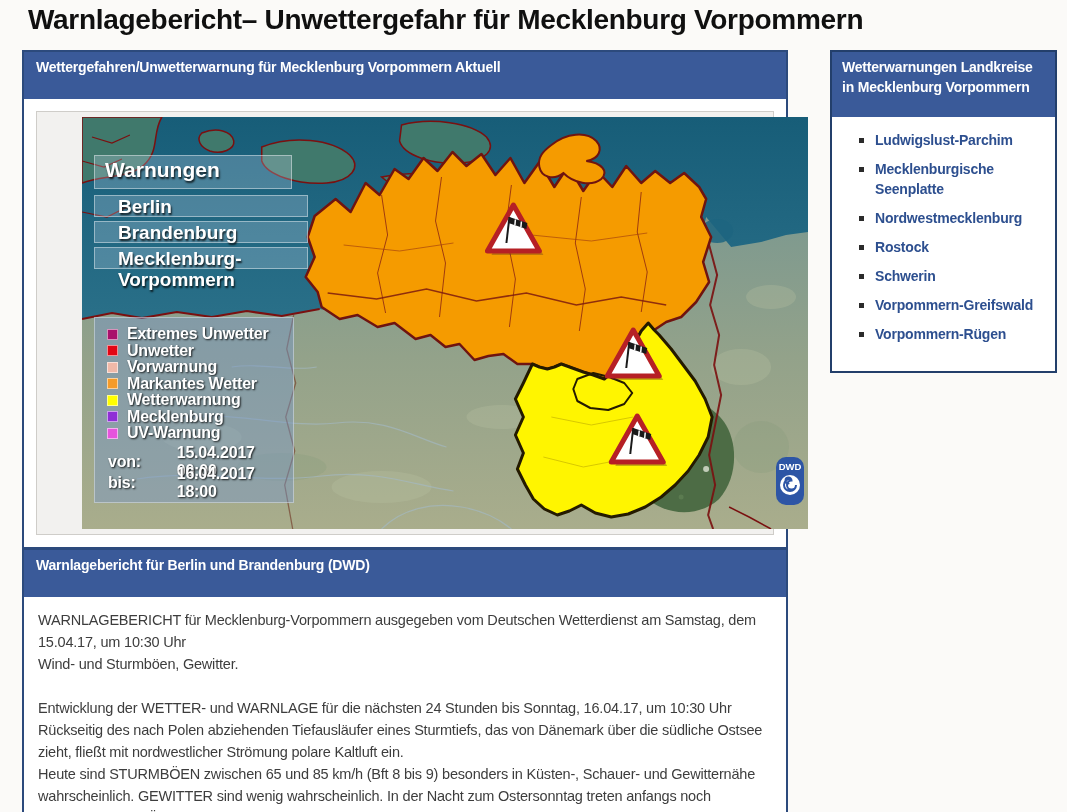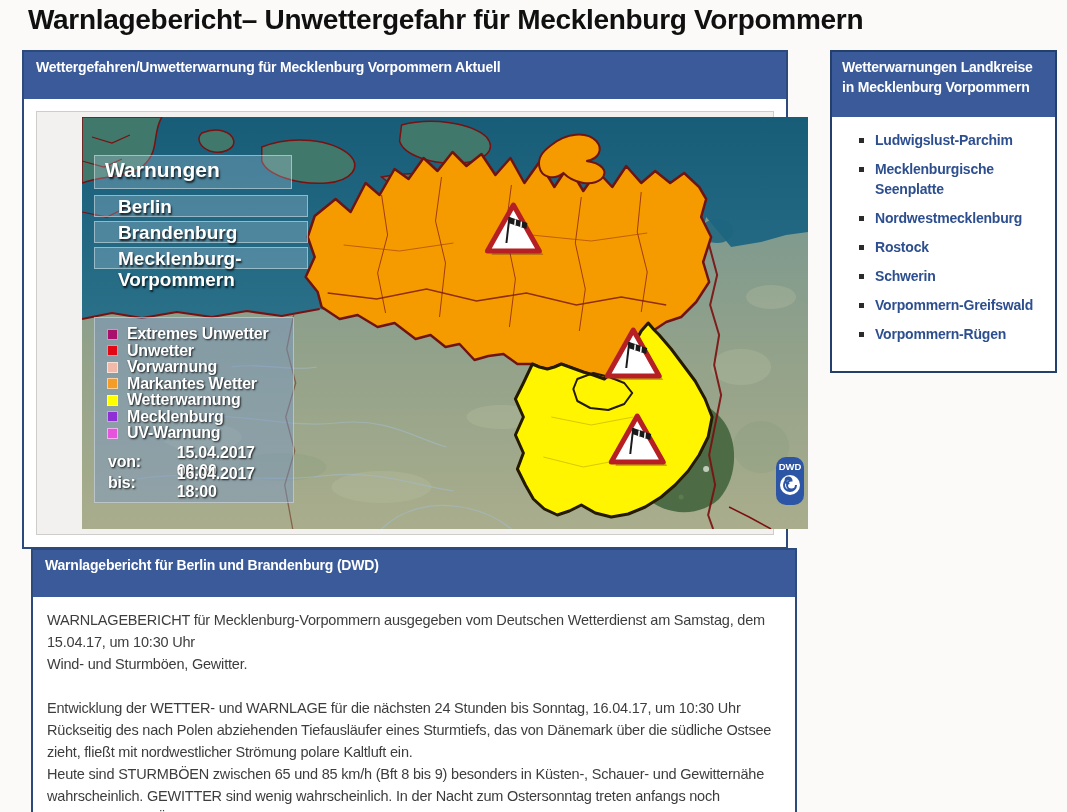--- a/index.html
+++ b/index.html
@@ -39,21 +39,21 @@
 
   
   #sidebar { left:830px; top:50px; width:227px; border-color:#233f6b; }
   #sidebar .panel-header { padding:6px 10px 20px 10px; line-height:1.4; }
   .sidebar-body { padding:13px 8px 18px 17px;border-radius:13px; }
   .sidebar-body ul { list-style:square; padding-left:26px; }
   .sidebar-body li { margin-bottom:9px; color:#2b2b2b; line-height:1.25; }
   .sidebar-body a { color:#2d4f8f; font-weight:bold; font-size:14px; text-decoration:none; letter-spacing:-0.2px; cursor:pointer; }
 
   
-  #report-panel { left:22px; top:548px; width:766px; height:264px; border-bottom:none; overflow:hidden;margin-left:9px; }
+  #report-panel { left:22px; top:548px; width:766px; height:264px; border-bottom:none; overflow:hidden; }
   .report-body { padding:12px 14px; font-size:14.5px; line-height:1.52; color:#3d3d3d; white-space:pre-line; letter-spacing:-0.2px; }
 </style>
 </head>
 <body>
 
 <h1 class="page-title">Warnlagebericht– Unwettergefahr für Mecklenburg Vorpommern</h1>
 
 <section class="panel" id="map-panel">
   <div class="panel-header">Wettergefahren/Unwetterwarnung für Mecklenburg Vorpommern Aktuell</div>
   <div class="map-body">

